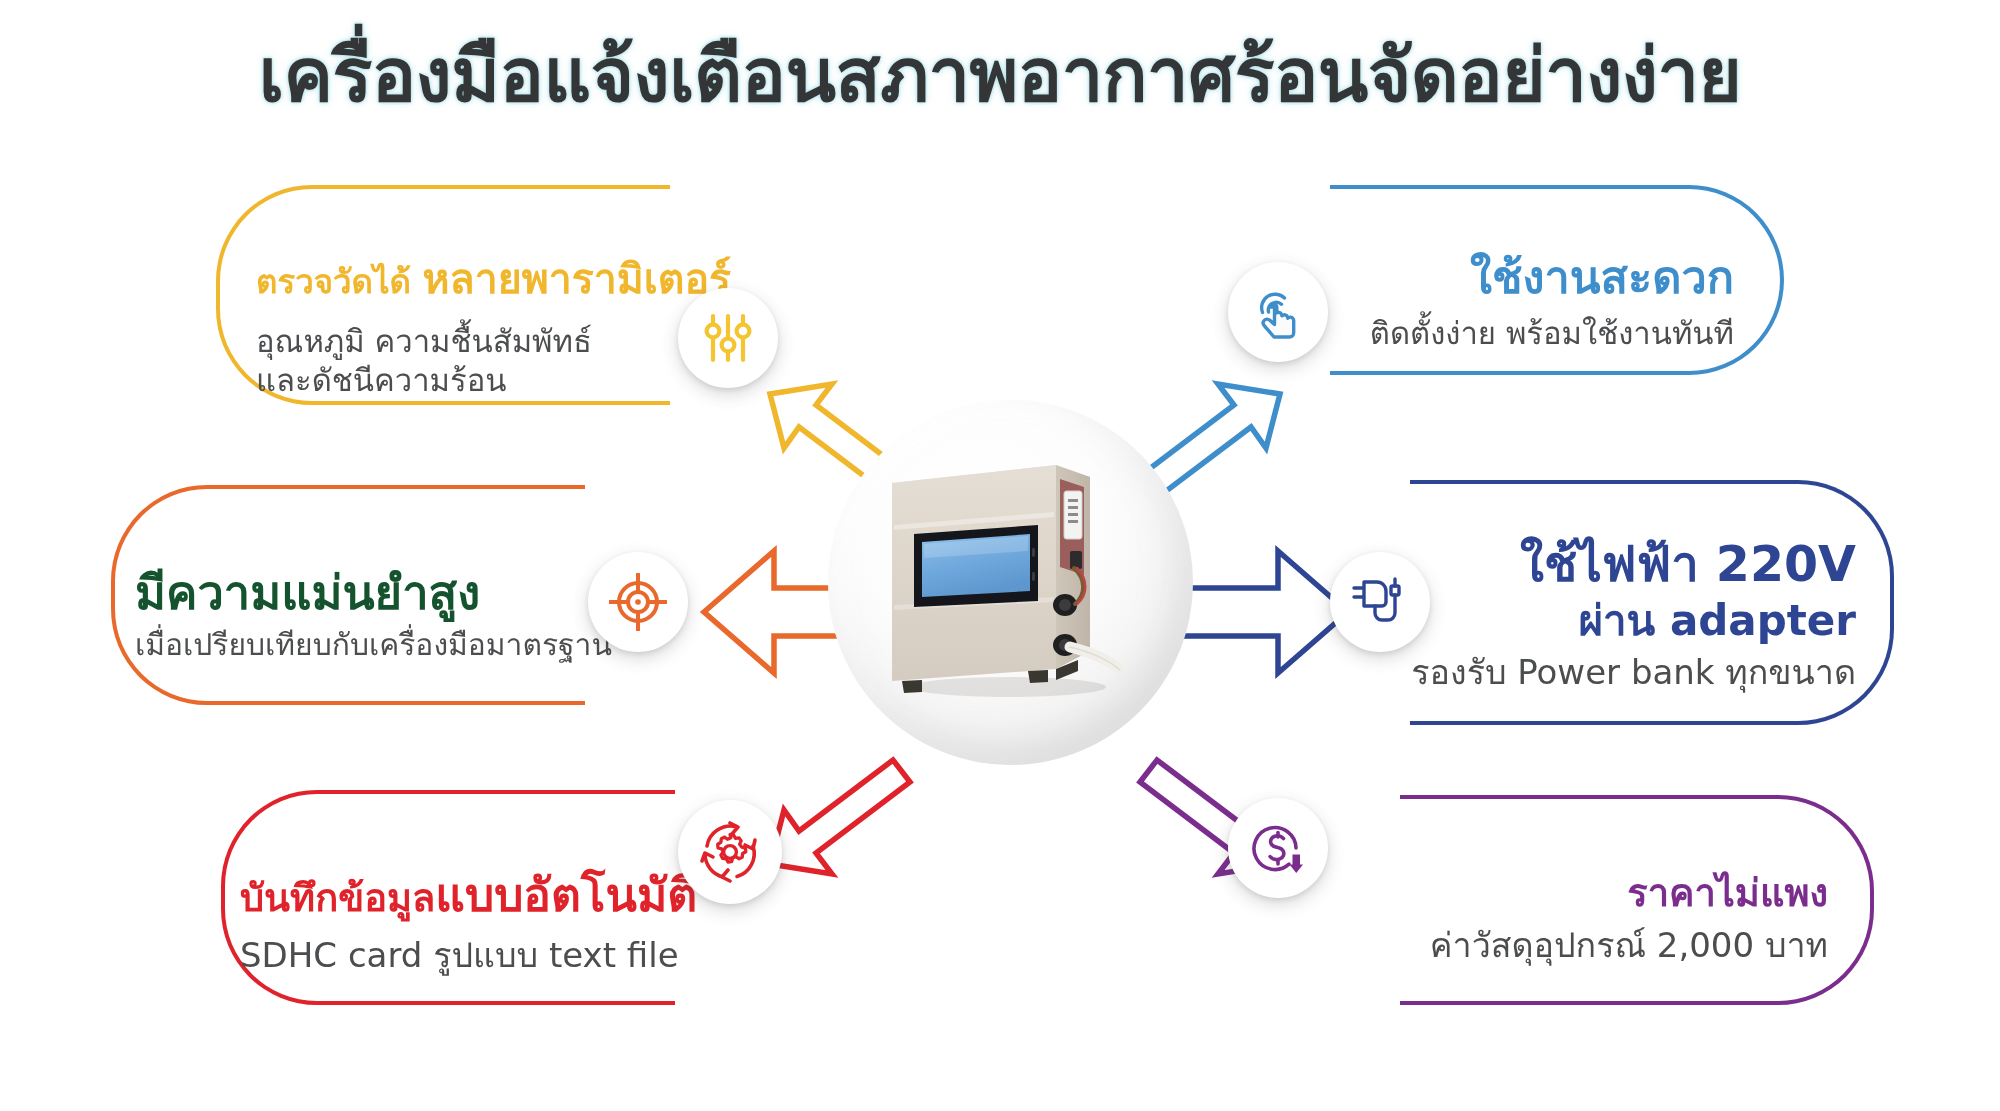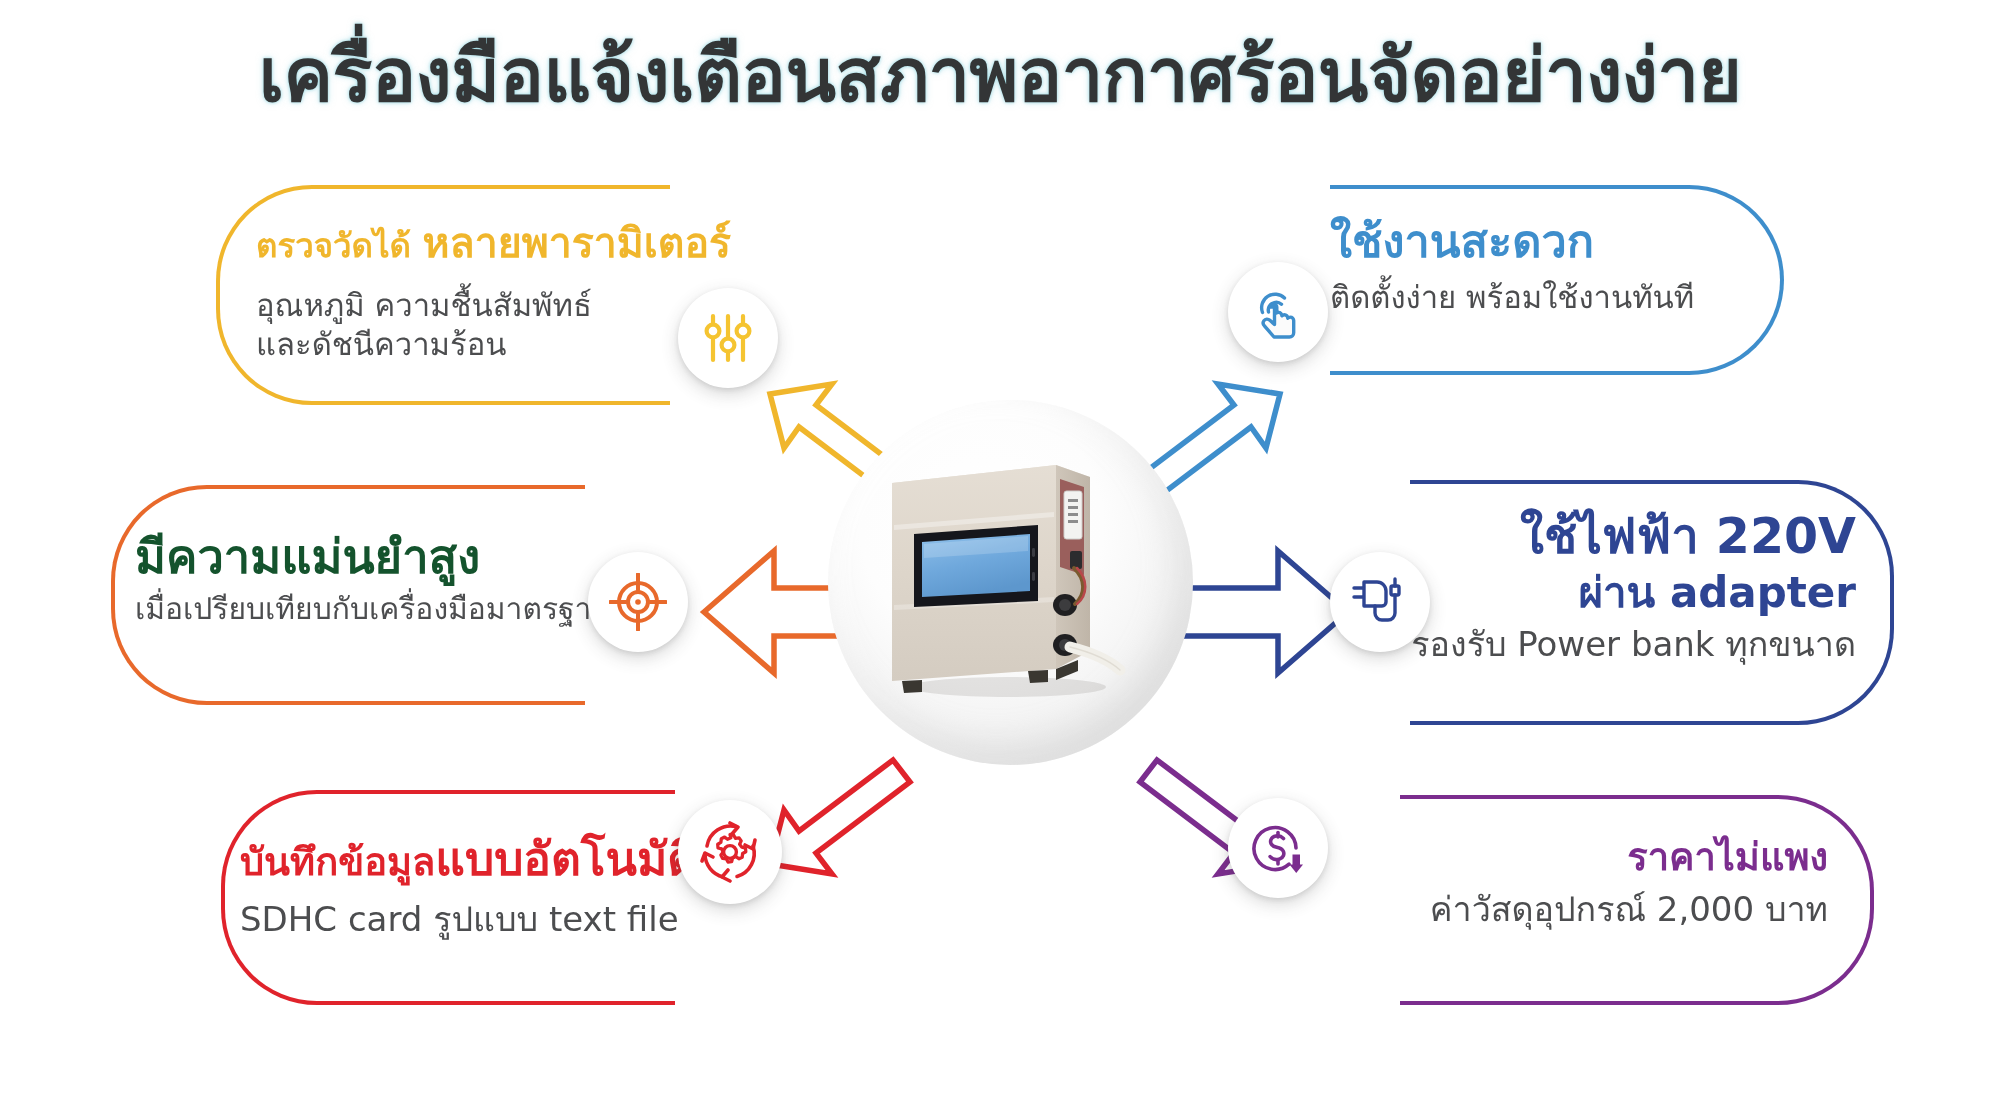--- a/index.html
+++ b/index.html
@@ -18,21 +18,21 @@
     font-size:74px; font-weight:bold; color:#333536;
     letter-spacing:-0.5px; line-height:1.12;
     text-shadow:0 0 3px rgba(150,215,225,.95), 0 0 7px rgba(150,215,225,.55);
     white-space:nowrap;
   }
 
   
   .card { position:absolute; }
   .card .txt { position:relative; z-index:3; }
   .card .head {
-    font-size:41px; font-weight:bold; line-height:1.18; white-space:nowrap;
+    font-size:41px; font-weight:bold; line-height:1.18; white-space:nowrap;margin-top:36px;
   }
   .card .head .lead { font-weight:bold; font-size:33px; }
   .card .sub {
     font-size:31px; color:#4c4d4f; line-height:1.26; font-weight:500;
     white-space:nowrap;
   }
   .card .sub.big { font-size:34px; }
 
   
   .bracket {
@@ -298,41 +298,41 @@
       <div class="head" style="color:#F0B62C;">
         <span class="lead">ตรวจวัดได้ </span><span>หลายพารามิเตอร์</span>
       </div>
       <div class="sub" style="margin-top:19px;">อุณหภูมิ  ความชื้นสัมพัทธ์</div>
       <div class="sub">และดัชนีความร้อน</div>
     </div>
   </div>
 
   <div class="card" style="left:1330px; top:185px; width:470px; height:190px;">
     <div class="bracket right" style="left:0; top:0; width:454px; height:190px; border-color:#3E8ECC;"></div>
-    <div class="txt" style="padding:30px 66px 0 0; ">
+    <div class="txt" style="padding:30px 66px 0 0; text-align:right;">
       <div class="head" style="color:#3E8ECC; font-size:45px;">
         <span>ใช้งานสะดวก</span>
       </div>
       <div class="sub" style="margin-top:10px;">ติดตั้งง่าย พร้อมใช้งานทันที</div>
     </div>
   </div>
 
   <div class="card" style="left:95px; top:485px; width:490px; height:220px;">
     <div class="bracket left" style="left:16px; top:0; width:474px; height:220px; border-color:#E8692B;"></div>
     <div class="txt" style="padding:44px 0 0 40px;">
       <div class="head" style="color:#14532d; font-size:47px;">
         <span>มีความแม่นยำสูง</span>
       </div>
       <div class="sub" style="margin-top:6px; font-size:30px;">เมื่อเปรียบเทียบกับเครื่องมือมาตรฐาน</div>
     </div>
   </div>
 
   <div class="card" style="left:1410px; top:480px; width:500px; height:245px;">
     <div class="bracket right" style="left:0; top:0; width:484px; height:245px; border-color:#2E4593;"></div>
-    <div class="txt" style="padding:28px 54px 0 0; text-align:right;">
+    <div class="txt" style="padding:20px 54px 0 0; text-align:right;">
       <div class="head" style="color:#2E4593; font-size:49px;">
         <span>ใช้ไฟฟ้า 220V</span>
       </div>
       <div class="head" style="color:#2E4593; font-size:42px; margin-top:2px;">ผ่าน adapter</div>
       <div class="sub big" style="margin-top:6px;">รองรับ Power bank ทุกขนาด</div>
     </div>
   </div>
 
   <div class="card" style="left:205px; top:790px; width:470px; height:215px;">
     <div class="bracket left" style="left:16px; top:0; width:454px; height:215px; border-color:#E0232B;"></div>

